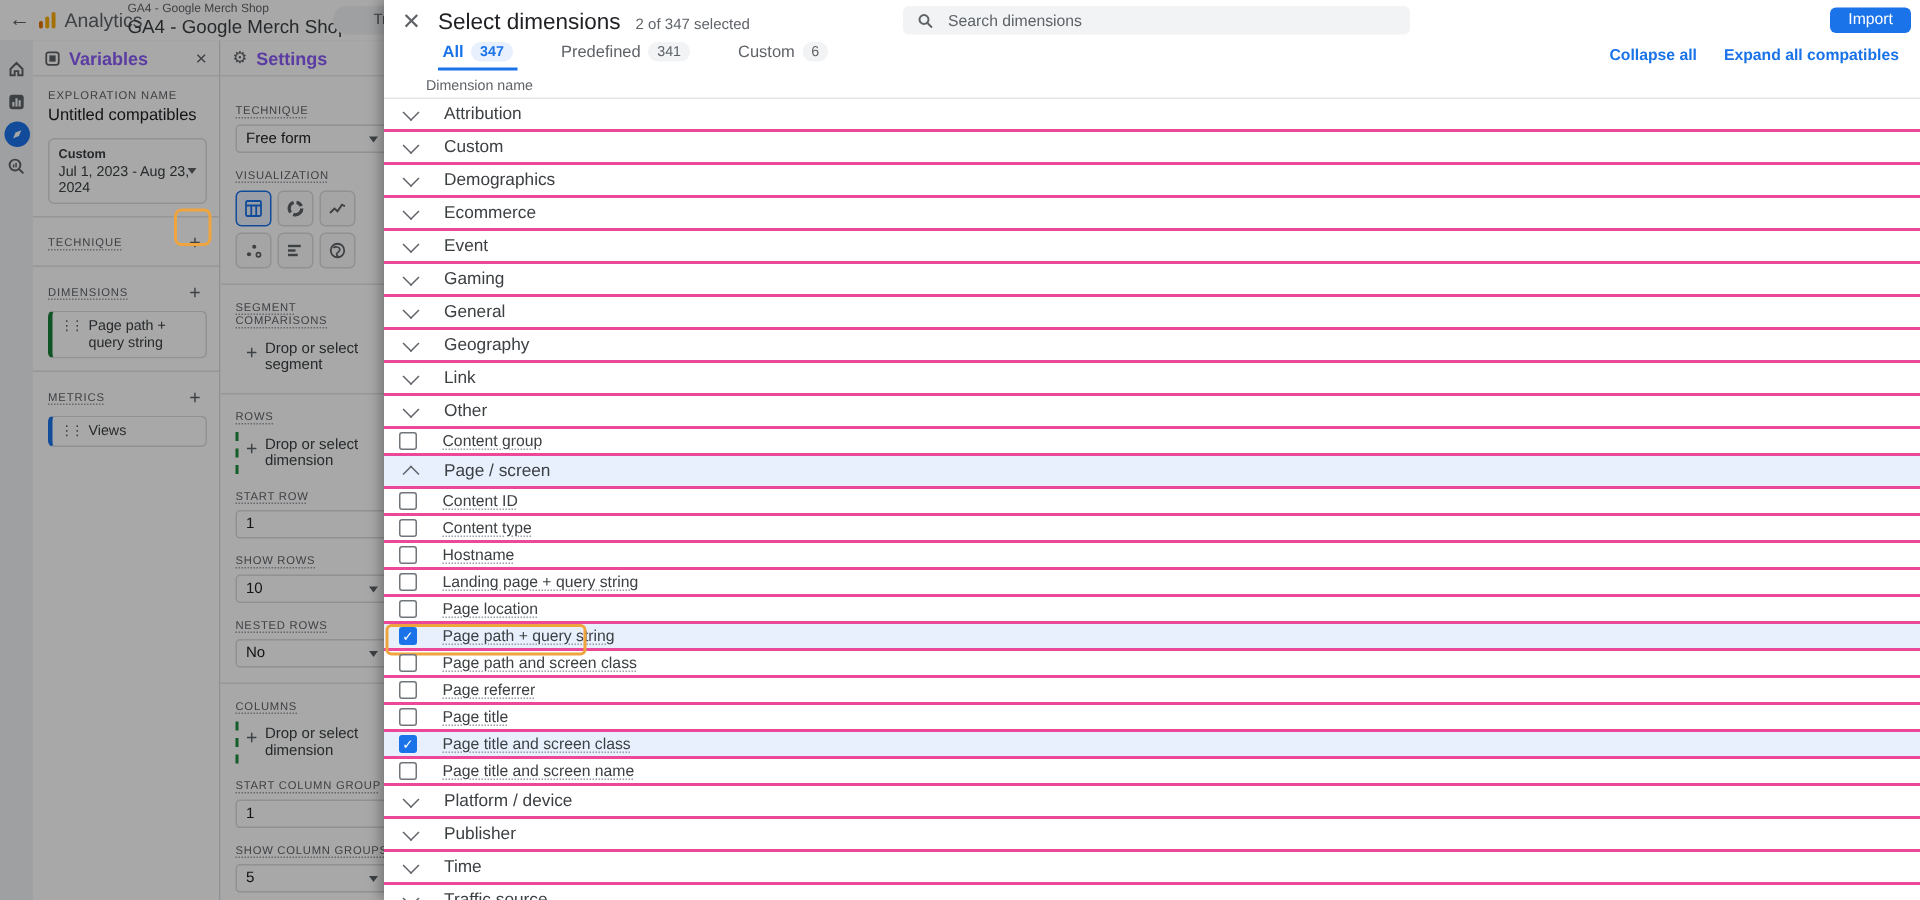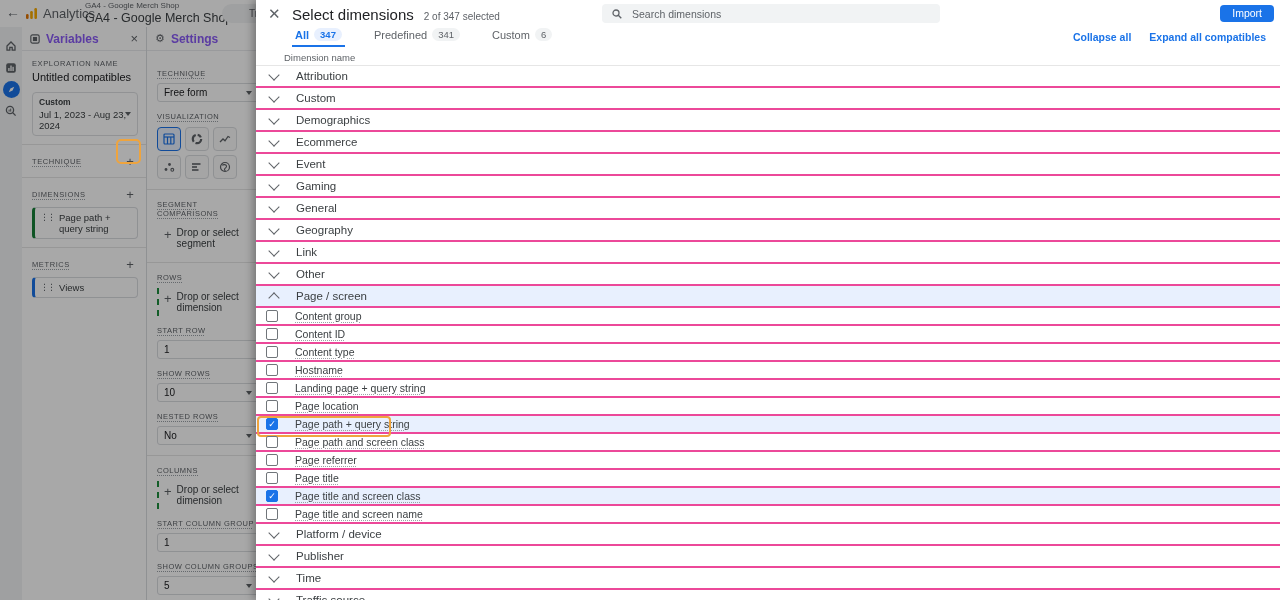--- a/index.html
+++ b/index.html
@@ -377,29 +377,29 @@
             <span class="chev"></span>
           </span>
           <span class="lbl">Link</span>
         </div>
         <div class="row cat">
           <span class="chev-wrap">
             <span class="chev"></span>
           </span>
           <span class="lbl">Other</span>
         </div>
+        <div class="row item">
+          <span class="cb"></span>
+          <span class="lbl dotted">Content group</span>
+        </div>
         <div class="row cat selbg">
           <span class="chev-wrap">
             <span class="chev up"></span>
           </span>
           <span class="lbl">Page / screen</span>
-        </div>
-        <div class="row item">
-          <span class="cb"></span>
-          <span class="lbl dotted">Content group</span>
         </div>
         <div class="row item">
           <span class="cb"></span>
           <span class="lbl dotted">Content ID</span>
         </div>
         <div class="row item">
           <span class="cb"></span>
           <span class="lbl dotted">Content type</span>
         </div>
         <div class="row item">

